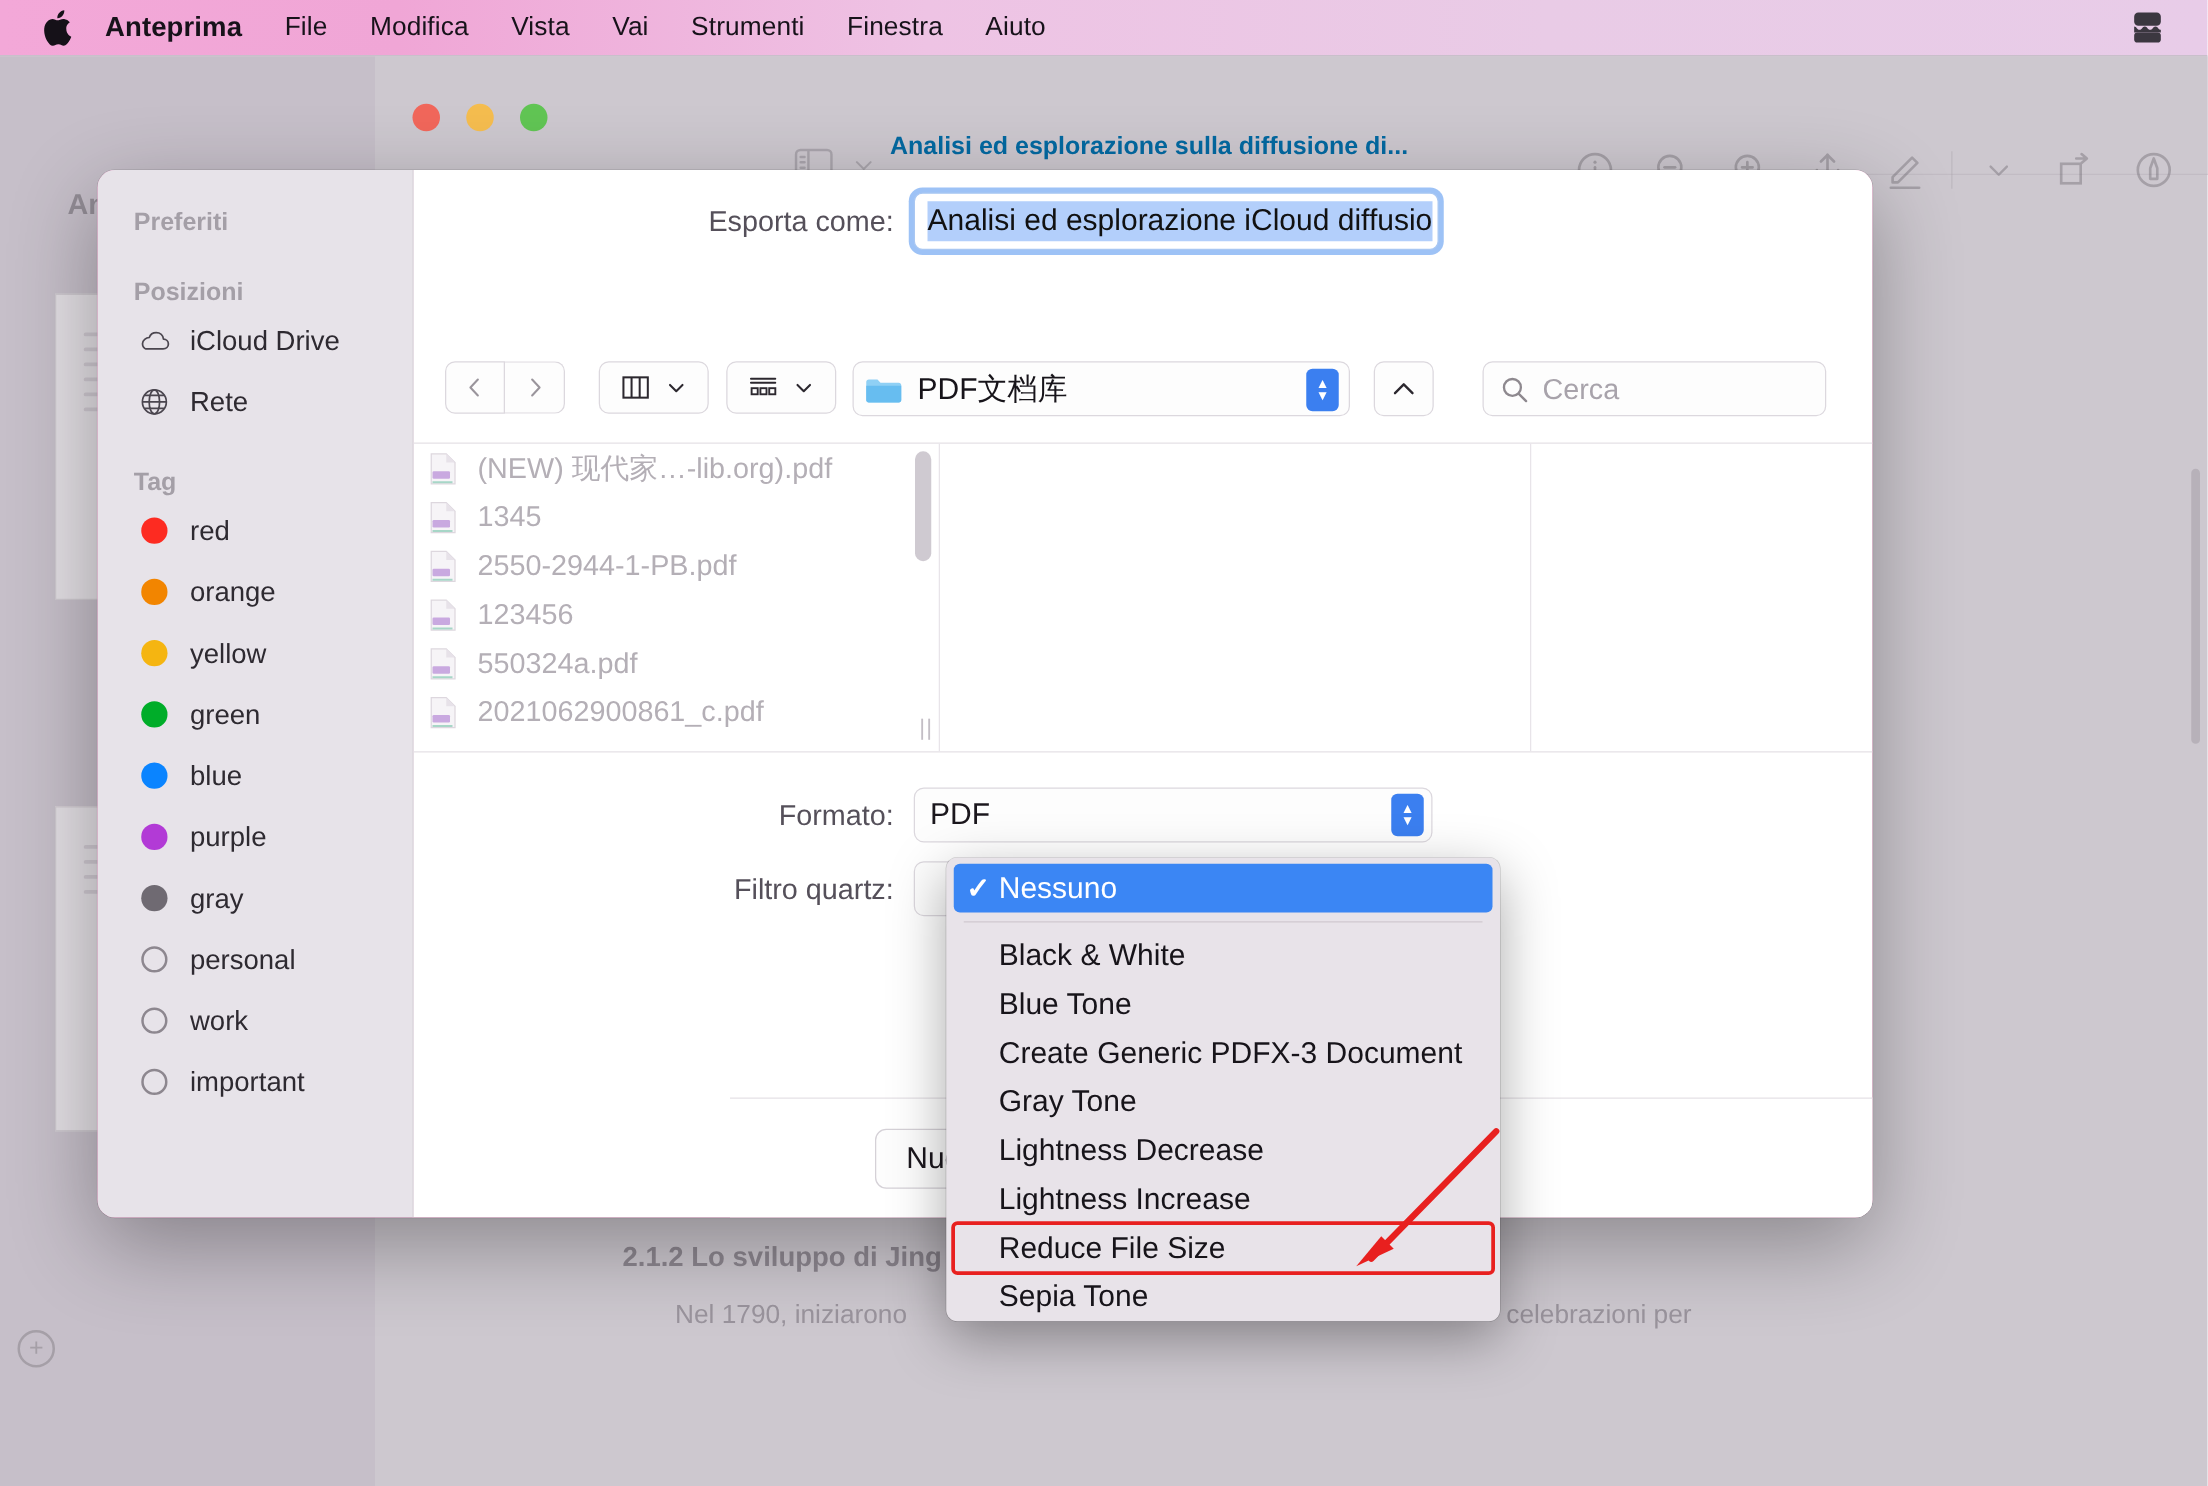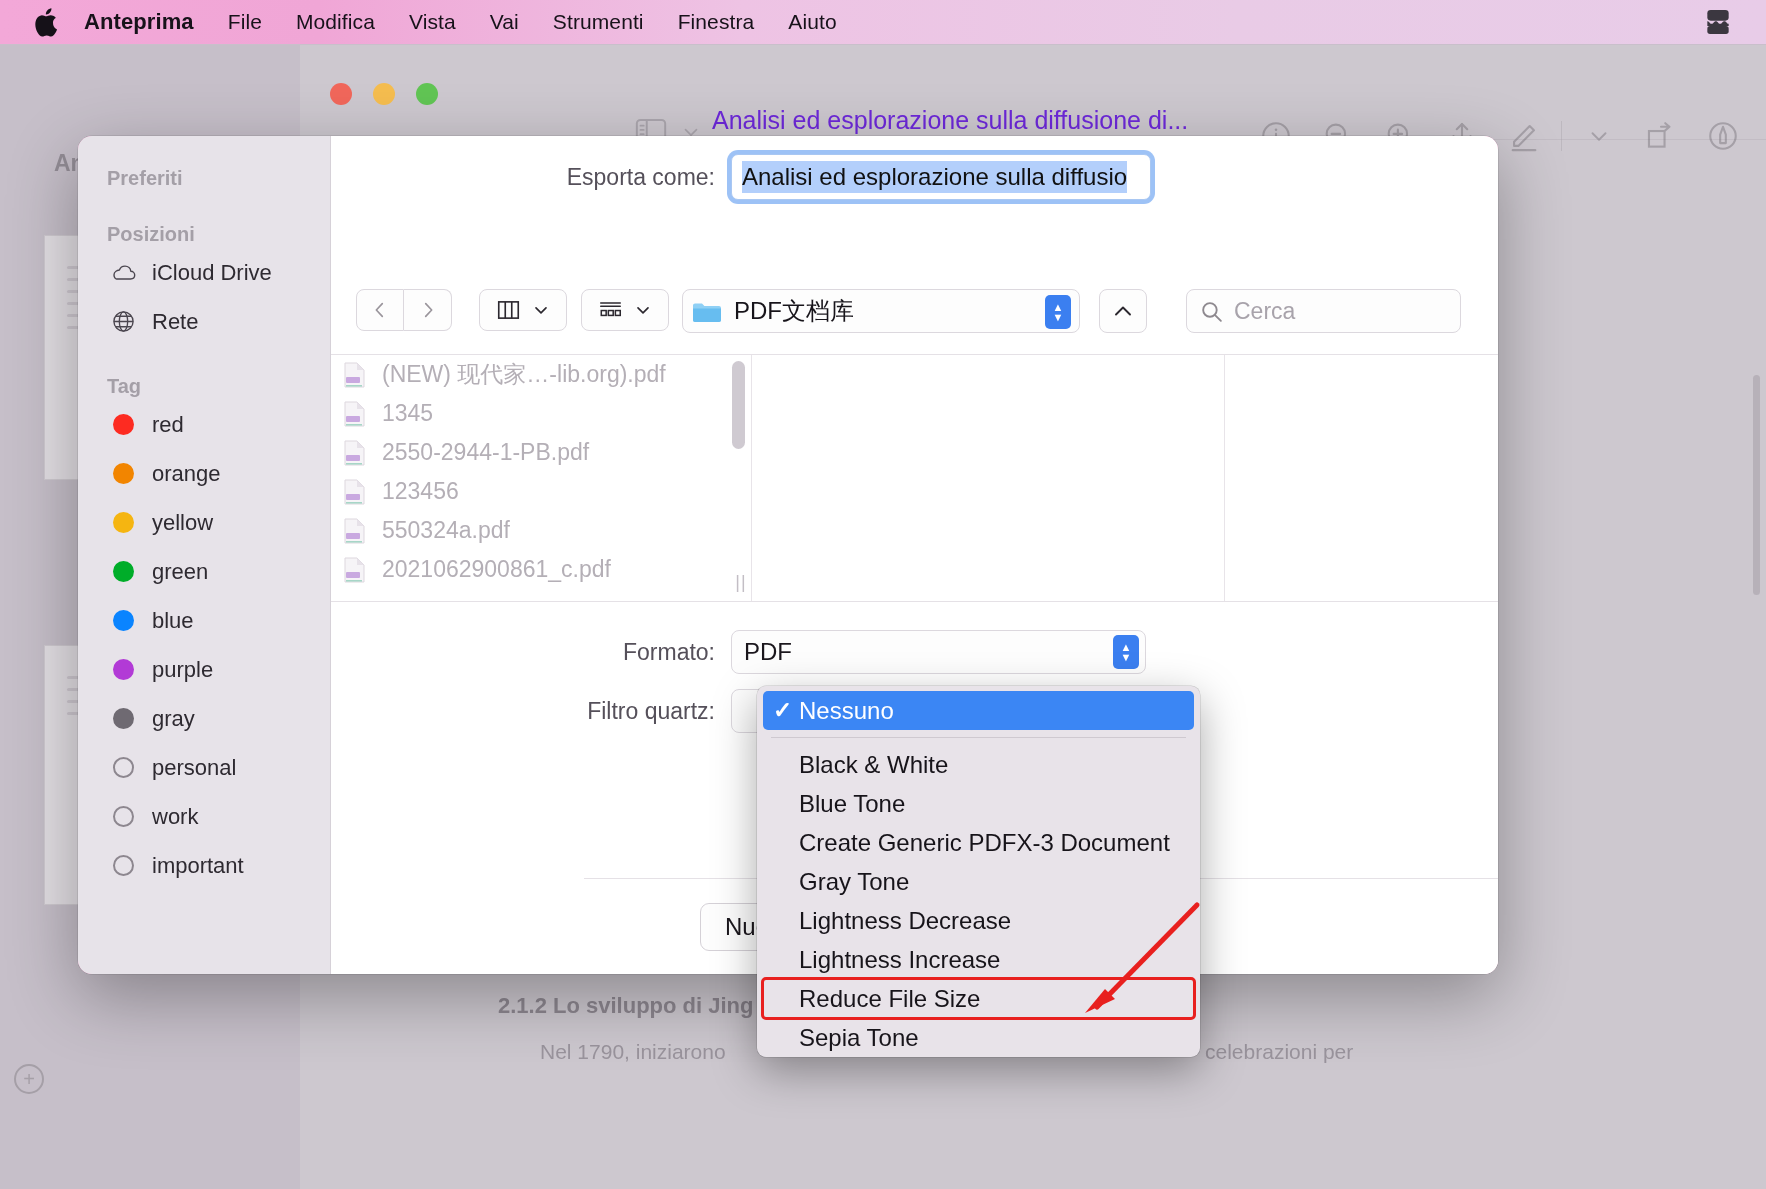--- a/index.html
+++ b/index.html
@@ -50,21 +50,21 @@
   .tl.r { background: #f1675b; }
   .tl.y { background: #f5bd4f; }
   .tl.g { background: #61c554; }
 
   .sidebar-toggle {
     position: absolute; left: 334px; top: 72px;
     display: flex; align-items: center; gap: 12px; opacity: .35;
   }
   .doc-title {
     position: absolute; left: 412px; top: 61px;
-    font-size: 25px; font-weight: normal; color: #6d28d9;
+    font-size: 20px; font-weight: bold; color: #0369a1;
     max-width: 520px; overflow: hidden; white-space: nowrap;
   }
   .doc-subtitle {
     position: absolute; left: 412px; top: 93px;
     font-size: 19px; color: #8e8991;
   }
   .tb-icons {
     position: absolute; left: 945px; top: 66px; display: flex; align-items: center;
     gap: 0; opacity: .42;
   }
@@ -491,21 +491,21 @@
         </span>
       <span>important</span>
     </div>
   </div>
 
   <div class="sheet-main">
 
     <div class="field-row" style="top:18px;">
       <div class="field-label">Esporta come:</div>
       <div class="name-field">
-        <span class="sel">Analisi ed esplorazione sulla diffusio</span>
+        <span class="sel">Analisi ed esplorazione iCloud diffusio</span>
       </div>
     </div>
 
 
     <div class="nav-row">
       <div style="position:absolute; left:25px; top:1px; display:flex;">
         <div class="navbtn arrowl">
           <svg width="22" height="22" viewBox="0 0 24 24" fill="none" stroke="#9a959c" stroke-width="1.8">
             <path d="M14.5 5 8 12l6.5 7" stroke-linecap="round" stroke-linejoin="round"></path>
           </svg>

